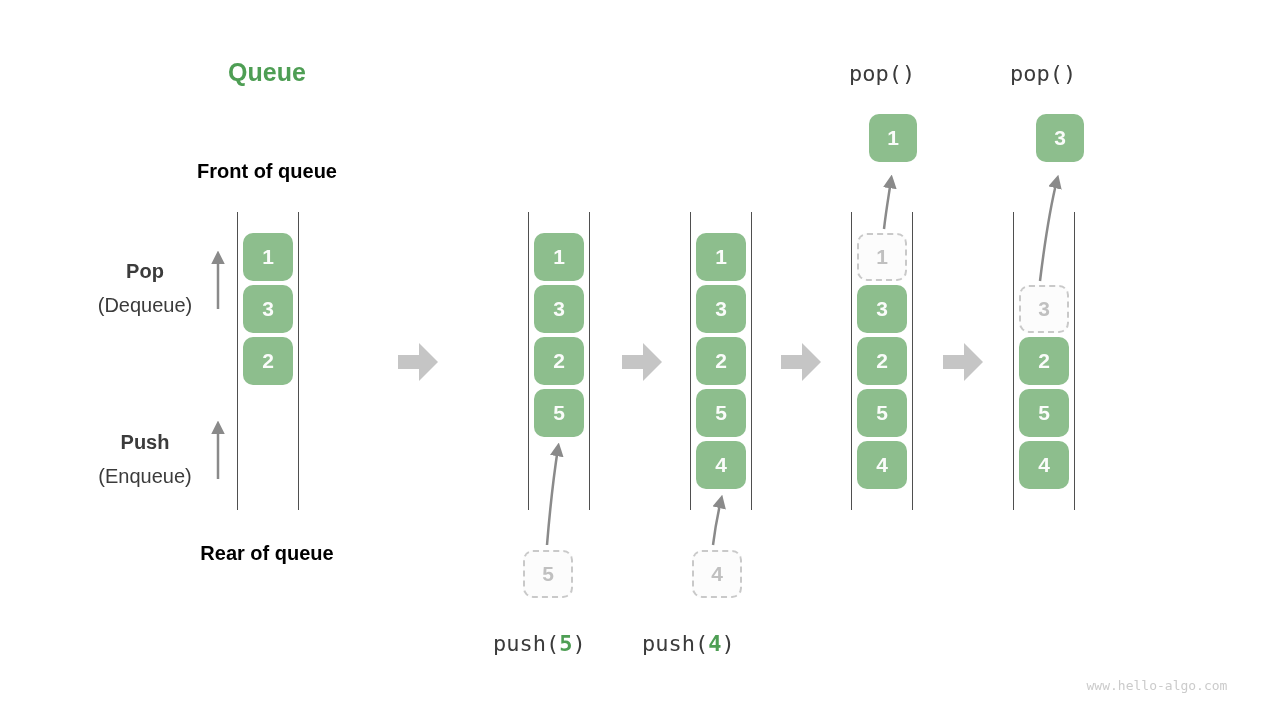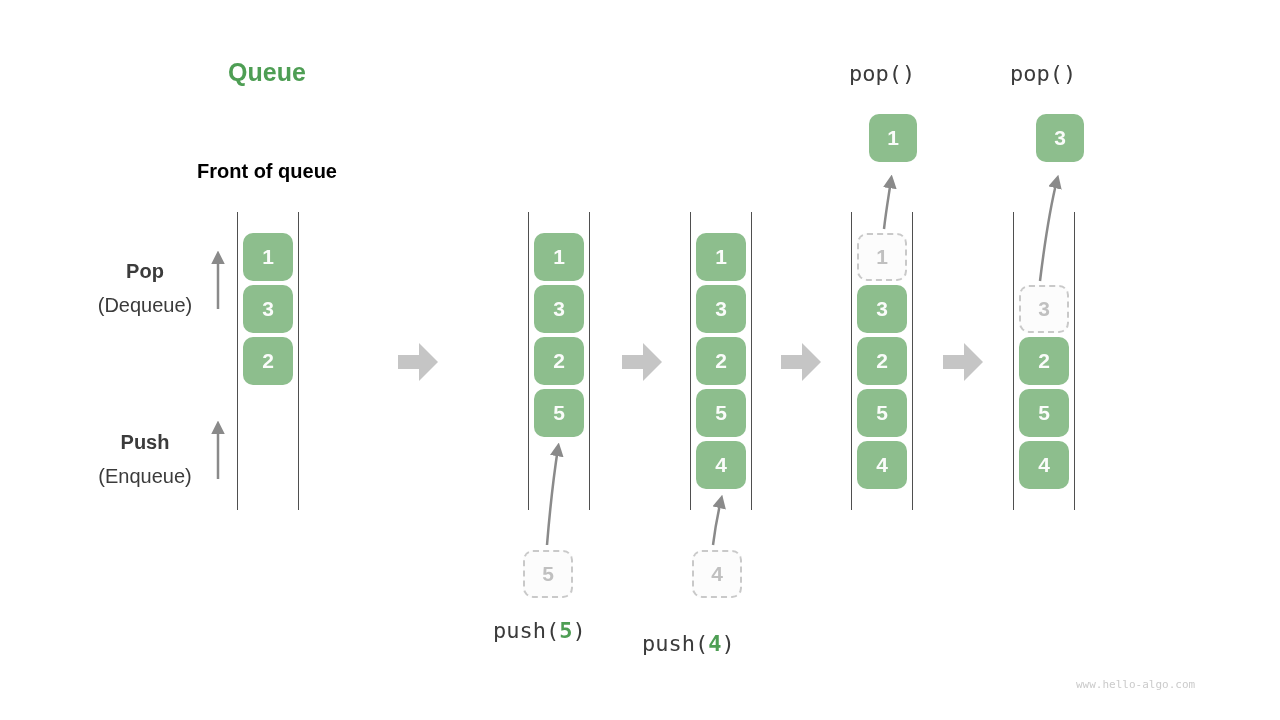--- a/index.html
+++ b/index.html
@@ -51,22 +51,22 @@
   }
 
   .op-label {
     position:absolute; width:120px; text-align:left;
     font-family:"DejaVu Sans Mono", monospace; font-size:22px; color:#3B3B3B;
     white-space:nowrap;
   }
   .op-label .arg { color:#4E9E54; font-weight:bold; }
 
   .watermark {
-    position:absolute; left:1076px; top:678px; width:162px; text-align:left;
-    font-family:"DejaVu Sans Mono", monospace; font-size:11px; color:#CBCBCB;
+    position:absolute; left:1076px; top:678px; width:162px; text-align:center;
+    font-family:"DejaVu Sans Mono", monospace; font-size:13px; color:#CBCBCB;
   }
 </style>
 </head>
 <body>
 
 <div class="canvas">
 
   <svg class="overlay" width="1280" height="720" viewBox="0 0 1280 720">
     <defs>
       <marker id="ah" viewBox="0 0 10 10" refX="6" refY="5" markerWidth="5.5" markerHeight="5.5" orient="auto-start-reverse">
@@ -84,20 +84,21 @@
 
     <path d="M547,545 C550,508 554,474 558,448" fill="none" stroke="#8A8A8A" stroke-width="2.5" marker-end="url(#ah)"></path>
     <path d="M713,545 C715,529 718,513 721,500" fill="none" stroke="#8A8A8A" stroke-width="2.5" marker-end="url(#ah)"></path>
 
     <path d="M884,229 C886,211 889,194 891,180" fill="none" stroke="#8A8A8A" stroke-width="2.5" marker-end="url(#ah)"></path>
     <path d="M1040,281 C1045,240 1051,204 1057,180" fill="none" stroke="#8A8A8A" stroke-width="2.5" marker-end="url(#ah)"></path>
   </svg>
 
   <div class="diagram-title">Queue</div>
   <div class="big-label" style="top:160px">Front of queue</div>
+  <div class="big-label" style="top:542px">Rear of queue</div>
 
   <div class="side-group" style="top:260px">
     <div class="main">Pop</div>
     <div class="sub">(Dequeue)</div>
   </div>
   <div class="side-group" style="top:431px">
     <div class="main">Push</div>
     <div class="sub">(Enqueue)</div>
   </div>
 
@@ -111,21 +112,21 @@
 
   <div class="col" style="left:528px">
     <div class="rail" style="left:0"></div>
     <div class="rail" style="right:0"></div>
     <div class="qbox s0">1</div>
     <div class="qbox s1">3</div>
     <div class="qbox s2">2</div>
     <div class="qbox s3">5</div>
   </div>
   <div class="pending" style="left:523px; top:550px">5</div>
-  <div class="op-label" style="left:493px; top:618px"><span>push(</span><span class="arg">5</span><span>)</span></div>
+  <div class="op-label" style="left:493px; top:631px"><span>push(</span><span class="arg">5</span><span>)</span></div>
 
   <div class="col" style="left:690px">
     <div class="rail" style="left:0"></div>
     <div class="rail" style="right:0"></div>
     <div class="qbox s0">1</div>
     <div class="qbox s1">3</div>
     <div class="qbox s2">2</div>
     <div class="qbox s3">5</div>
     <div class="qbox s4">4</div>
   </div>

